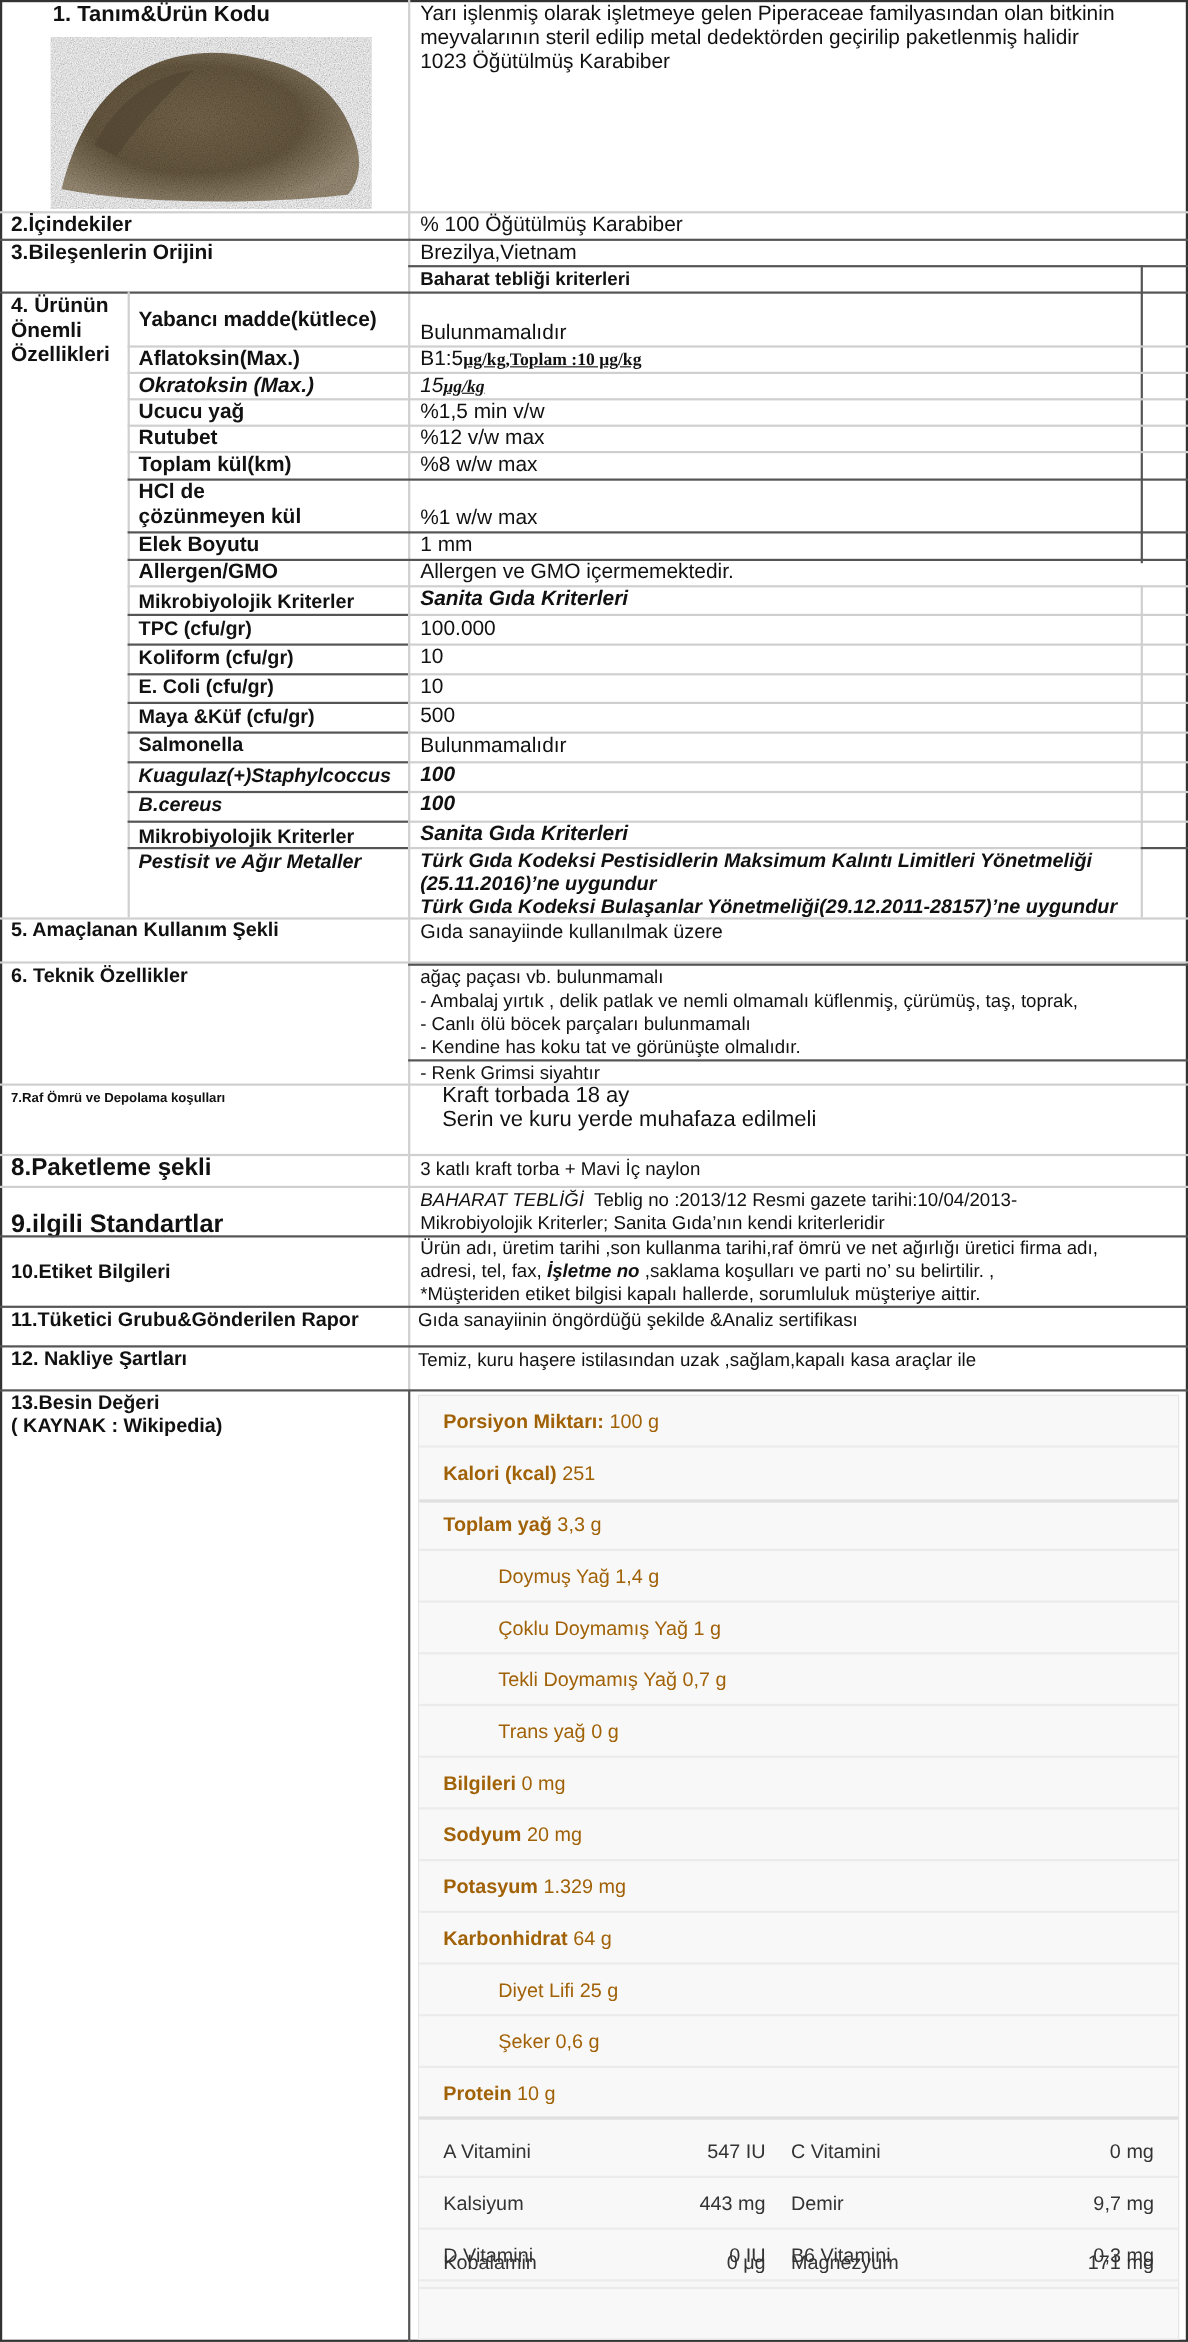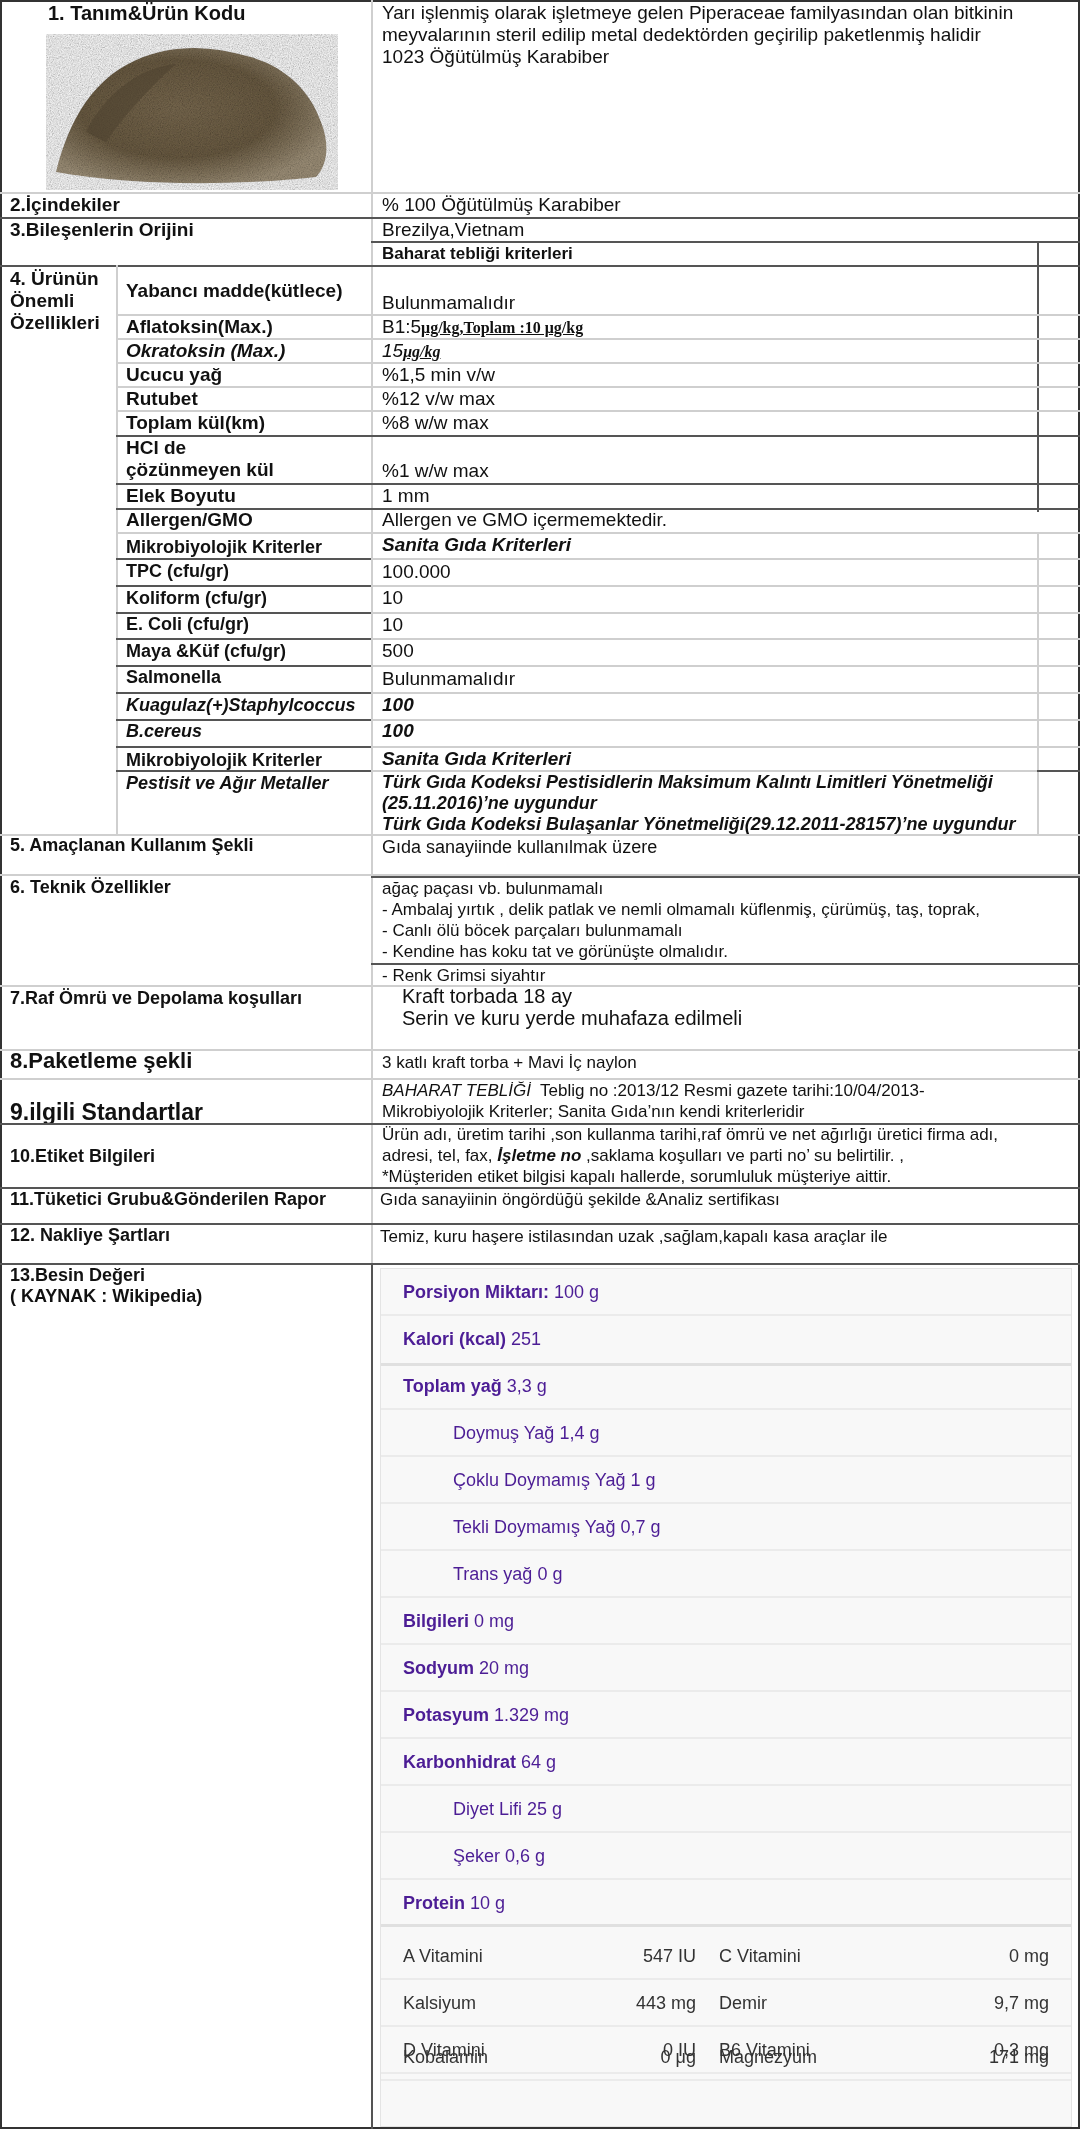--- a/index.html
+++ b/index.html
@@ -11,21 +11,21 @@
   .vl { position:absolute; width:0; border-left:2px solid #cfcfcf; }
   .vd { position:absolute; width:0; border-left:2px solid #555; }
   .lbl { position:absolute; font-weight:bold; font-size:19px; line-height:22px; white-space:nowrap; }
   .val { position:absolute; font-size:19px; line-height:22px; white-space:nowrap; font-family:"Liberation Sans Narrow","Liberation Sans",sans-serif; }
   .it { font-style:italic; }
   .b { font-weight:bold; }
   .serif-u { font-family:"Liberation Serif", serif; font-weight:bold; text-decoration:underline; font-size:16px; }
   .multi { white-space:normal; }
   
   .nut { position:absolute; left:380px; top:1268px; width:690px; height:857px; background:#f8f8f8; border:1px solid #e4e4e4; }
-  .nrow { position:absolute; left:0; width:690px; height:47px; border-bottom:2px solid #ebebeb; box-sizing:border-box; font-size:18px; color:#4c1d95; }
+  .nrow { position:absolute; left:0; width:690px; height:47px; border-bottom:2px solid #ebebeb; box-sizing:border-box; font-size:18px; color:#a16207; }
   .nrow .t { position:absolute; top:13px; white-space:nowrap; }
   .nrow .t b { font-weight:bold; }
   .nrow.thick { border-bottom:3px solid #e0e0e0; }
   .vrow { position:absolute; left:0; width:690px; height:47px; border-bottom:2px solid #ebebeb; box-sizing:border-box; font-size:18px; color:#333; }
   .vrow span { position:absolute; top:13px; white-space:nowrap; }
   .pepper { position:absolute; left:46px; top:22px; width:292px; height:168px; }
 </style>
 </head>
 <body>
 
@@ -188,21 +188,21 @@
 <div class="val multi" style="left:382px;top:878px;width:690px;font-size:17px;line-height:21px;">
   <div>ağaç paçası vb. bulunmamalı</div>
   <div>- Ambalaj yırtık , delik patlak ve nemli olmamalı küflenmiş, çürümüş, taş,    toprak,</div>
   <div>- Canlı ölü böcek parçaları bulunmamalı</div>
   <div>- Kendine has koku  tat ve görünüşte olmalıdır.</div>
 </div>
 <div class="hd" style="left:371px;top:963px;width:709px;"></div>
 <div class="val" style="left:382px;top:965px;font-size:17px;">- Renk Grimsi siyahtır</div>
 <div class="hl" style="left:0;top:985px;width:1080px;"></div>
 
-<div class="lbl" style="left:10px;top:987px;font-size:18px;">7.Raf Ömrü ve Depolama koşulları</div>
+<div class="lbl" style="left:10px;top:987px;font-size:12px;">7.Raf Ömrü ve Depolama koşulları</div>
 <div class="val multi" style="left:382px;top:985px;font-size:20px;line-height:22px;margin-left:20px;">
   <div>Kraft torbada 18 ay</div>
   <div>Serin ve kuru yerde muhafaza edilmeli</div>
 </div>
 <div class="hl" style="left:0;top:1049px;width:1080px;"></div>
 
 <div class="lbl" style="left:10px;top:1050px;font-size:22px;">8.Paketleme şekli</div>
 <div class="val" style="left:382px;top:1052px;font-size:17px;">3 katlı kraft torba + Mavi İç naylon</div>
 <div class="hl" style="left:0;top:1078px;width:1080px;"></div>
 

